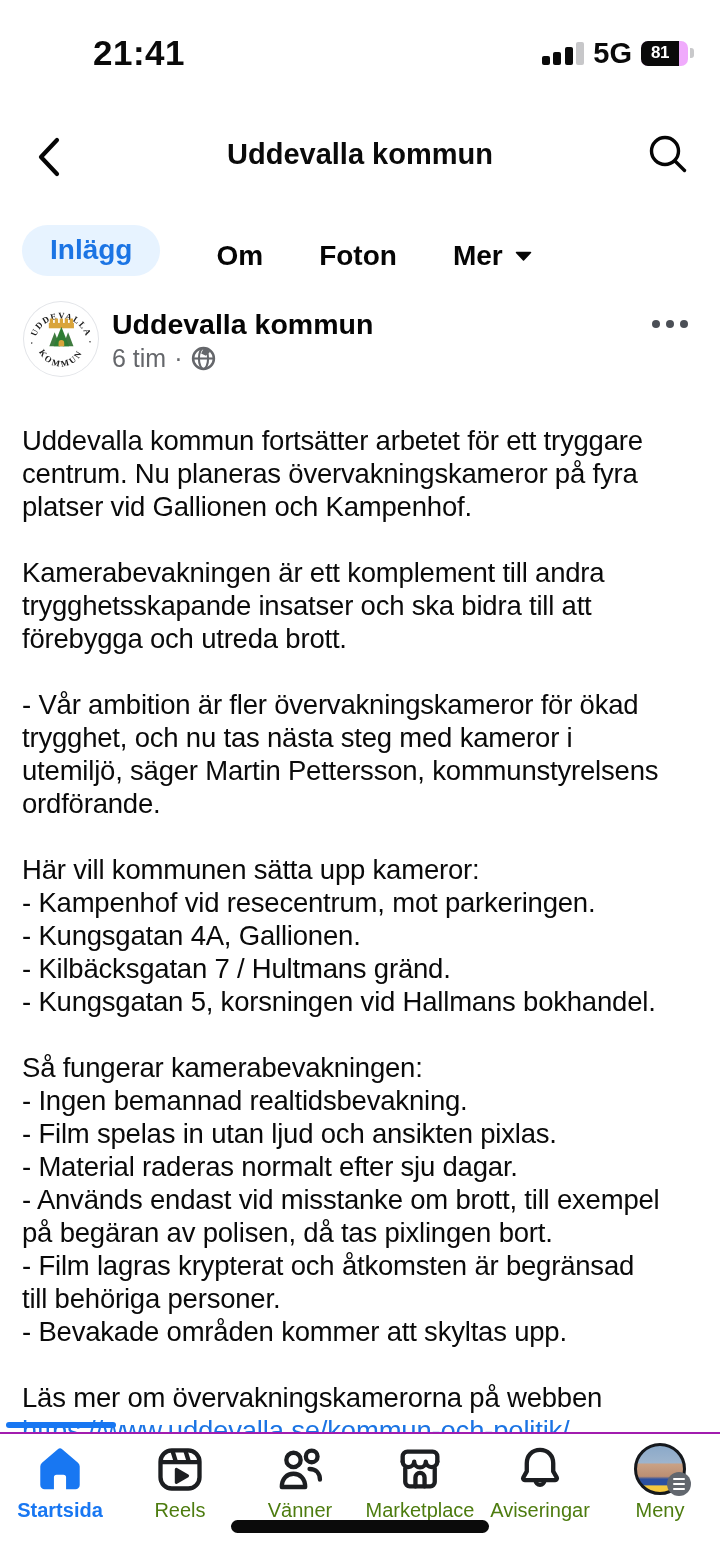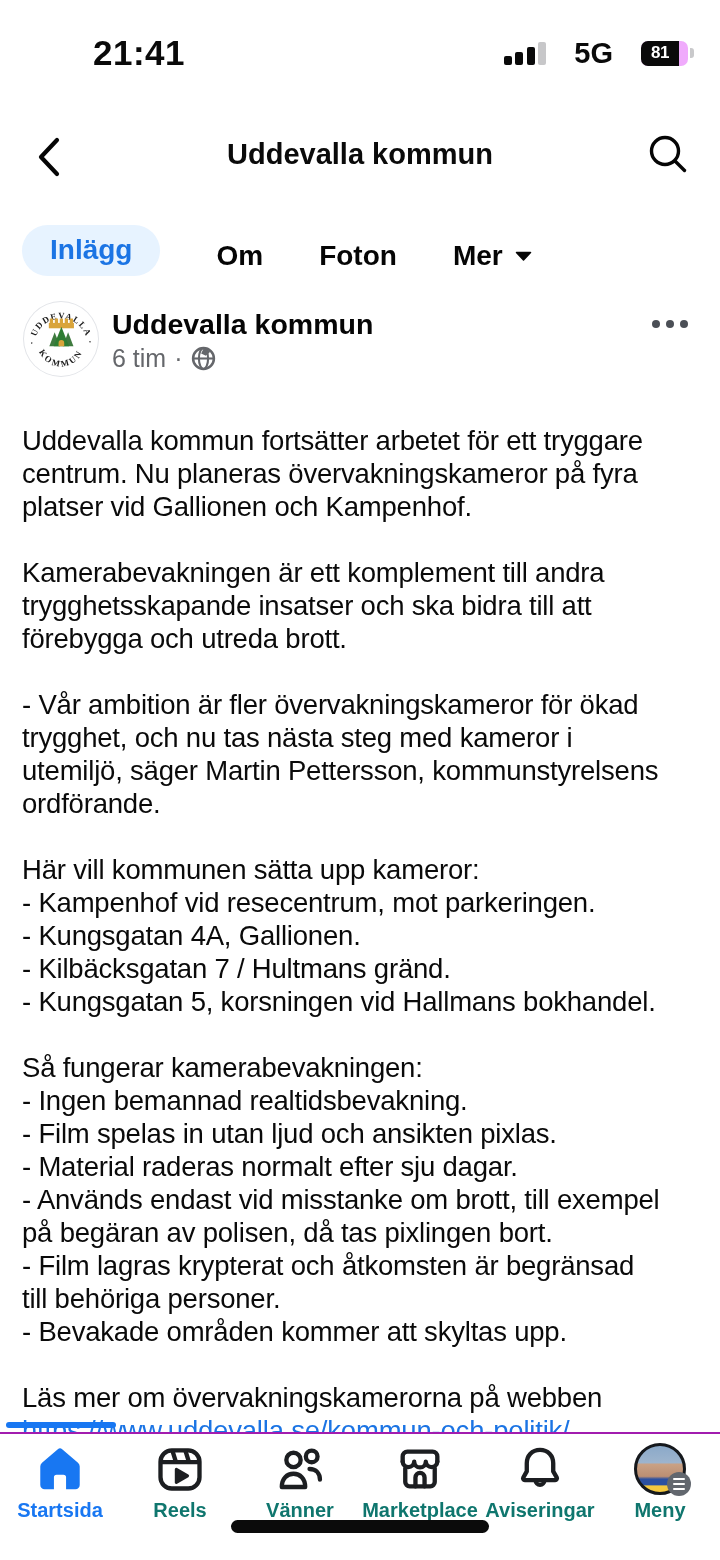--- a/index.html
+++ b/index.html
@@ -5,21 +5,21 @@
   html,body{margin:0;padding:0;}
   body{
     width:720px;height:1560px;position:relative;overflow:hidden;
     background:#ffffff;
     font-family:"Liberation Sans","DejaVu Sans",sans-serif;
     color:#0a0a0a;
     -webkit-font-smoothing:antialiased;
   }
   
   .status-time{position:absolute;left:93px;top:33px;font-size:35px;font-weight:600;letter-spacing:.5px;}
-  .status-right{position:absolute;right:26px;top:38px;display:flex;align-items:center;gap:28px;height:30px;}
+  .status-right{position:absolute;right:26px;top:38px;display:flex;align-items:center;gap:9px;height:30px;}
   .sig{display:flex;align-items:flex-end;gap:3.5px;height:24px;}
   .sig i{display:block;width:8px;border-radius:2px;background:#0a0a0a;}
   .sig i.b1{height:9px}.sig i.b2{height:13px}.sig i.b3{height:18px}
   .sig i.b4{height:23px;background:#c7c7c9;}
   .net{font-size:29px;font-weight:600;}
   .batt{display:flex;align-items:center;}
   .batt-body{width:47px;height:25px;border-radius:7px;background:#f0abfc;overflow:hidden;position:relative;}
   .batt-fill{position:absolute;left:0;top:0;bottom:0;width:81%;background:#0a0a0a;display:flex;align-items:center;justify-content:center;}
   .batt-fill span{color:#fff;font-size:17px;font-weight:700;letter-spacing:-.5px;}
   .batt-tip{width:4px;height:10px;border-radius:0 3px 3px 0;background:#c9c9cb;margin-left:2px;}
@@ -41,21 +41,21 @@
   .dots{position:absolute;right:28px;top:316px;display:flex;gap:6px;cursor:pointer;padding:4px;}
   .dots i{width:8px;height:8px;border-radius:50%;background:#4b4f56;display:block;}
   
   .post-body{position:absolute;left:22px;top:391px;width:694px;font-size:27.5px;line-height:33px;letter-spacing:-.2px;color:#0a0a0a;white-space:pre-line;}
   .post-link{display:block;margin-top:0;font-size:27.5px;line-height:33px;letter-spacing:-.2px;color:#1B74E4;text-decoration:none;cursor:pointer;}
   .link-underline{position:absolute;left:6px;top:1422px;width:110px;height:6px;border-radius:3px;background:#1877F2;}
   
   .bottom-nav{position:absolute;left:0;top:1432px;width:720px;height:128px;background:#fff;border-top:2px solid #a21caf;display:flex;}
   .nav-item{flex:1 1 0;display:flex;flex-direction:column;align-items:center;padding-top:7px;cursor:pointer;}
   .nav-icon{height:56px;display:flex;align-items:center;justify-content:center;color:#1C1E21;}
-  .nav-label{margin-top:2px;font-size:20px;font-weight:700;color:#0f766e;}
+  .nav-label{margin-top:2px;font-size:20px;font-weight:400;color:#4d7c0f;}
   .nav-item.active .nav-label{color:#1877F2;font-weight:600;}
   .menu-avatar{width:52px;height:52px;border-radius:50%;position:relative;
     border:3px solid #15181c;box-sizing:border-box;
     background:linear-gradient(180deg,#8ba9c9 0%,#9db4cd 36%,#c9a184 40%,#bb8f73 66%,#2b50a1 72%,#2b50a1 84%,#f4c83e 87%,#f4c83e 100%);}
   .menu-badge{position:absolute;right:-8px;bottom:-4px;width:24px;height:24px;border-radius:50%;background:#62676e;display:flex;flex-direction:column;align-items:center;justify-content:center;gap:2.5px;}
   .menu-badge i{display:block;width:12px;height:2.2px;border-radius:1px;background:#fff;}
   .home-indicator{position:absolute;left:231px;top:1520px;width:258px;height:13px;border-radius:7px;background:#0b0b0b;cursor:grab;}
 </style>
 </head>
 <body>

